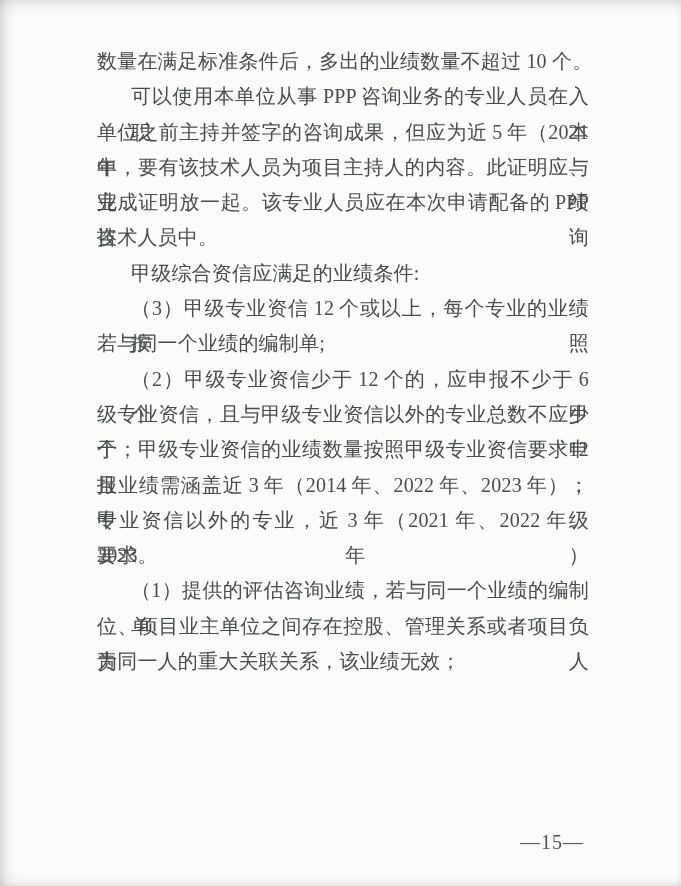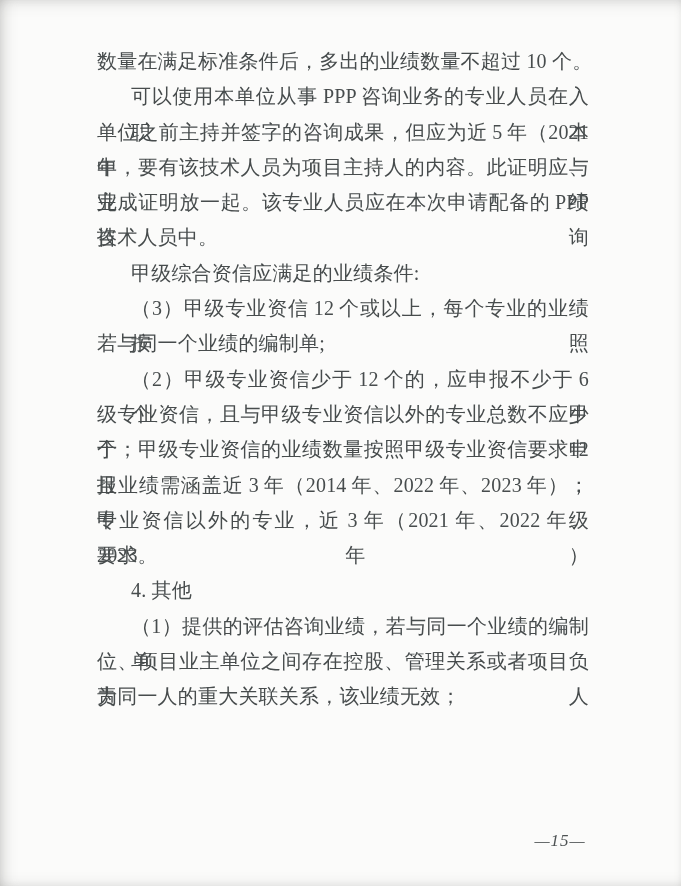--- a/index.html
+++ b/index.html
@@ -49,26 +49,24 @@
     padding-left: 34px;
   }
   .line.indent.justify {
     
   }
   .page-number {
     position: absolute;
     left: 520px;
     top: 831px;
     width: 80px;
-    font-size: 17px;
+    font-size: 20px;
     letter-spacing: 1px;
     color: #4d5253;
-    text-align: center;
     white-space: nowrap;
-    font-style: italic;
   }
 </style>
 </head>
 <body>
 
 <div class="paper">
 
   <div class="text-block">
       <div class="line">数量在满足标准条件后，多出的业绩数量不超过 10 个。</div>
       <div class="line indent justify">可以使用本单位从事 PPP 咨询业务的专业人员在入职本</div>
@@ -78,21 +76,20 @@
       <div class="line">技术人员中。</div>
       <div class="line indent">甲级综合资信应满足的业绩条件:</div>
       <div class="line indent justify">（3）甲级专业资信 12 个或以上，每个专业的业绩按照</div>
       <div class="line">若与同一个业绩的编制单;</div>
       <div class="line indent justify">（2）甲级专业资信少于 12 个的，应申报不少于 6 个甲</div>
       <div class="line justify">级专业资信，且与甲级专业资信以外的专业总数不应少于 12</div>
       <div class="line justify">个；甲级专业资信的业绩数量按照甲级专业资信要求申报，</div>
       <div class="line justify">且业绩需涵盖近 3 年（2014 年、2022 年、2023 年）；甲级</div>
       <div class="line justify">专业资信以外的专业，近 3 年（2021 年、2022 年、2023 年）</div>
       <div class="line">要求。</div>
-      <div class="line indent">4. 其他</div>
       <div class="line indent justify">（1）提供的评估咨询业绩，若与同一个业绩的编制单</div>
       <div class="line justify">位、项目业主单位之间存在控股、管理关系或者项目负责人</div>
       <div class="line">为同一人的重大关联关系，该业绩无效；</div>
     </div>
 
   <div class="page-number">—15—</div>
 
 </div>
 
 </body></html>

